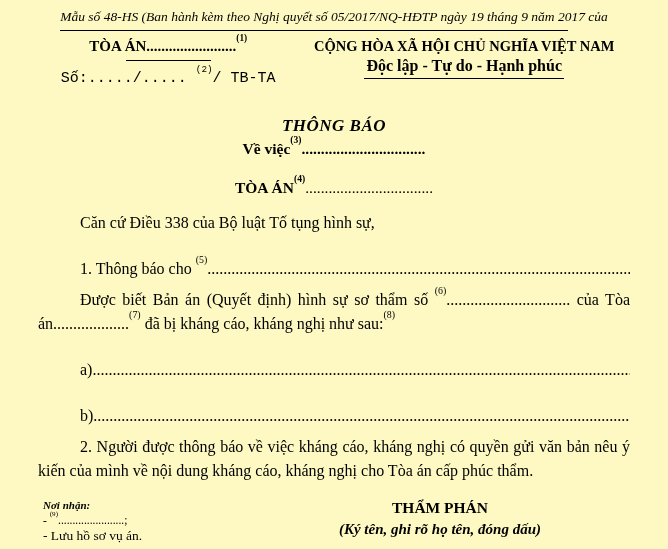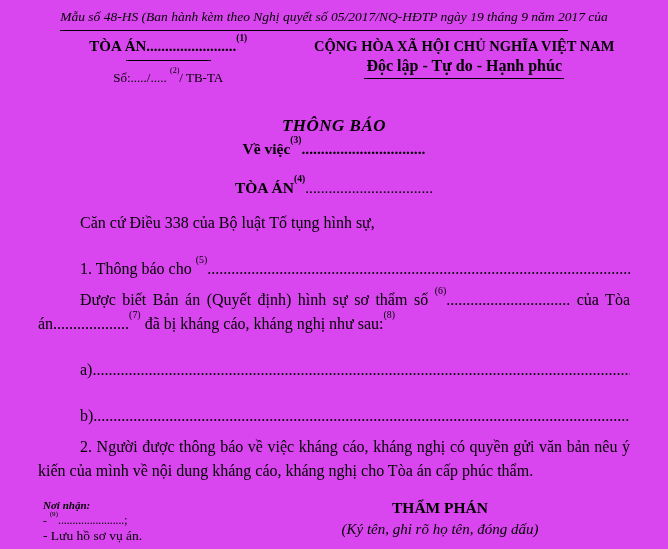--- a/index.html
+++ b/index.html
@@ -1,30 +1,30 @@
 <!DOCTYPE html>
 <html><head>
 <meta charset="utf-8">
 <style>
   html,body{margin:0;padding:0;background:#ffffff;}
   .page{
     width:668px;height:549px;box-sizing:border-box;
     padding:8px 38px 0 38px;
-    background:#d946ef;color:#000;
+    background:#fef9c3;color:#000;
     font-family:"Liberation Serif","DejaVu Serif",serif;
     overflow:hidden;
   }
   sup{font-size:62%;line-height:0;position:relative;top:-0.45em;}
   .form-note{font-style:italic;text-align:center;font-size:13.5px;line-height:1.32;}
   .top-divider{border-top:1.6px solid #000;width:508px;margin:4px 0 0 22px;}
   .header-row{display:flex;margin-top:7px;}
   .header-left{width:44%;text-align:center;}
   .court-line{font-weight:bold;font-size:15px;white-space:nowrap;}
   .court-underline{border-top:1.4px solid #000;width:85px;margin:5px auto 9px auto;}
-  .doc-number{font-size:13px;white-space:pre;}
+  .doc-number{font-size:15px;white-space:pre;font-family:Liberation Mono, monospace;}
   .header-right{width:56%;text-align:center;}
   .nat1{font-weight:bold;font-size:14.5px;white-space:nowrap;}
   .nat2{font-weight:bold;font-size:16px;margin-top:2px;}
   .motto-underline{border-top:1.6px solid #000;width:200px;margin:3px auto 10px auto;}
   .date-line{font-style:italic;font-size:14.5px;white-space:pre;}
   .title-block{text-align:center;margin-top:27px;}
   .title-main{font-weight:bold;font-size:17px;letter-spacing:0.5px;font-style:italic;}
   .title-subject{font-weight:bold;font-size:15.5px;margin-top:4px;}
   .court4{text-align:center;margin-top:21px;font-size:15.5px;}
   .court4 .b{font-weight:bold;}
@@ -35,21 +35,21 @@
   .fill-line{display:flex;align-items:baseline;padding-left:42px;margin-top:22px;}
   .fill-line .lead{white-space:pre;}
   .dots-fill{flex:1;overflow:hidden;white-space:nowrap;}
   .footer{position:relative;margin-top:16px;height:70px;}
   .recipients{margin-left:5px;}
   .recipients-label{font-weight:bold;font-style:italic;font-size:11px;}
   .recip-line1{font-size:11.5px;margin-top:3px;white-space:pre;}
   .recip-line2{font-size:13.5px;margin-top:2px;}
   .judge{position:absolute;left:252px;top:0;width:300px;text-align:center;}
   .judge-title{font-weight:bold;font-size:15.5px;}
-  .judge-note{font-style:italic;font-size:15px;margin-top:4px;}
+  .judge-note{font-style:italic;font-size:15px;margin-top:4px;font-weight:bold;}
 </style>
 </head>
 <body>
 
 <div class="page">
 
   <div class="form-note">
     <div>Mẫu số 48-HS (Ban hành kèm theo Nghị quyết số 05/2017/NQ-HĐTP ngày 19 tháng 9 năm 2017 của</div>
   </div>
 

